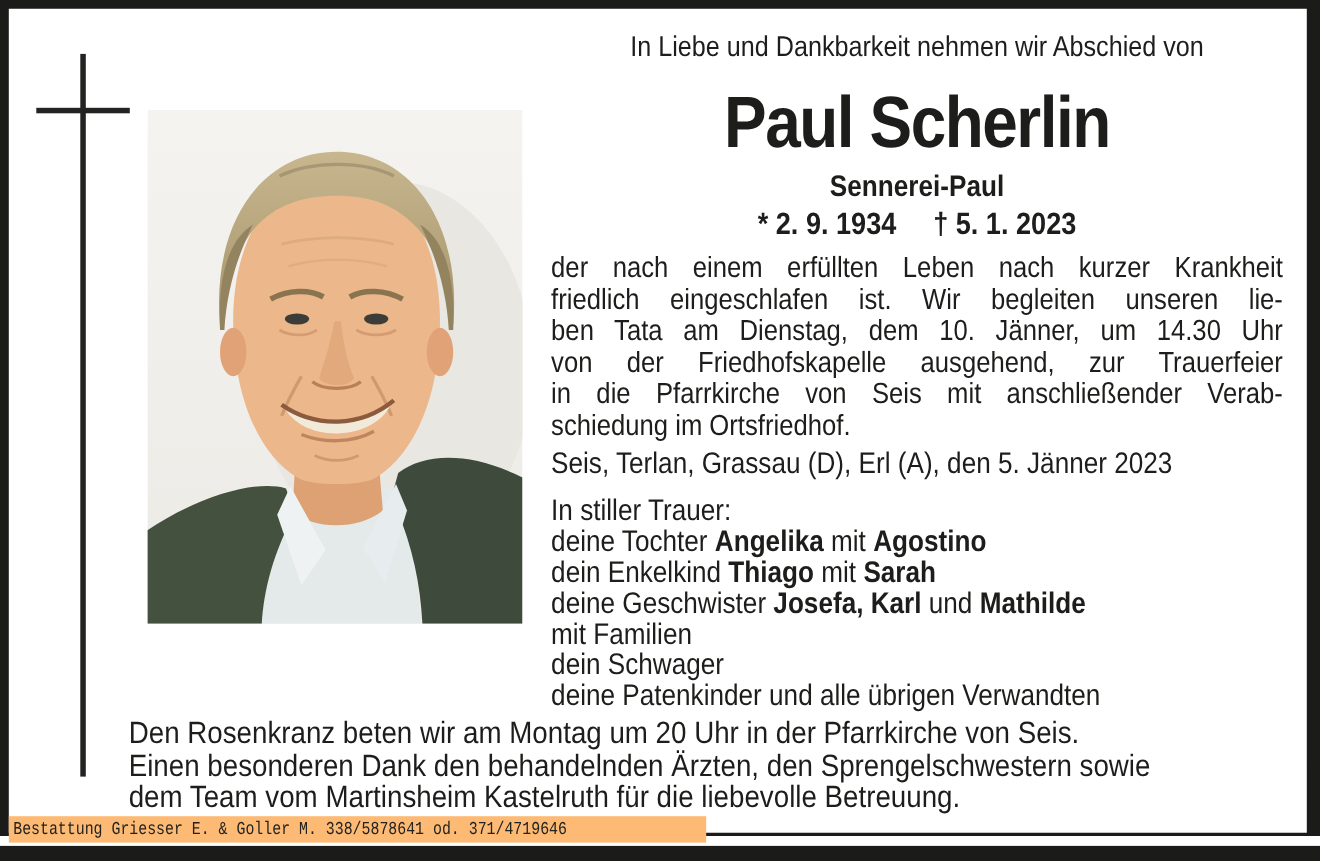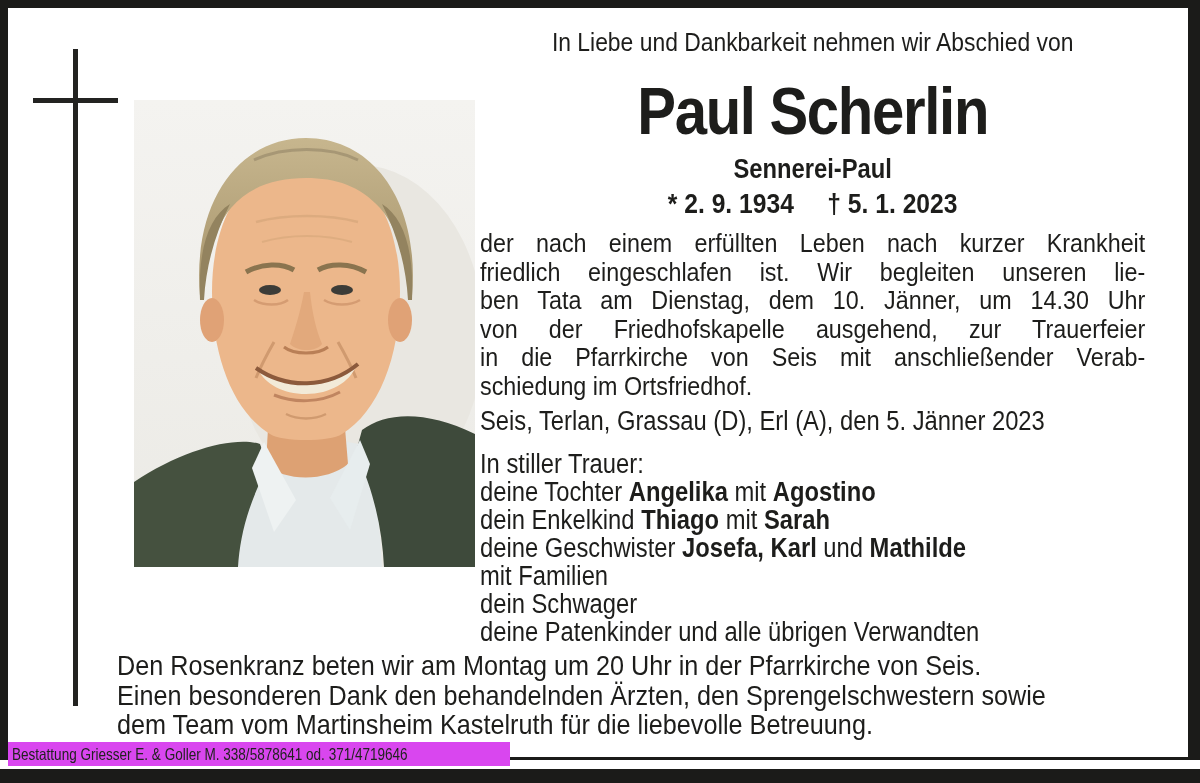--- a/index.html
+++ b/index.html
@@ -22,21 +22,21 @@
 
   
   .cross{position:absolute;left:33px;top:49px;width:85px;height:657px;z-index:2;}
   .cross .v{position:absolute;left:40px;top:0;width:5px;height:657px;background:#232321;}
   .cross .h{position:absolute;left:0;top:49px;width:85px;height:5px;background:#232321;}
 
   .photo{position:absolute;left:134px;top:100px;width:341px;height:467px;z-index:2;}
   .photo svg{display:block;width:100%;height:100%;}
 
   
-  .col{position:absolute;left:480px;top:0;width:665px;height:760px;z-index:2;}
+  .col{position:absolute;left:501px;top:0;width:665px;height:760px;z-index:2;}
   .cond{transform:scaleX(0.88);transform-origin:0 0;width:756px;}
   .center{text-align:center;}
 
   .intro{position:absolute;top:27px;left:0;font-size:26px;line-height:30px;}
   .name{position:absolute;top:78px;left:0;font-size:66px;line-height:66px;font-weight:bold;letter-spacing:-1.5px;}
   .nickname{position:absolute;top:155px;left:0;font-size:27px;line-height:28px;font-weight:bold;}
   .dates{position:absolute;top:189px;left:0;font-size:28px;line-height:29px;font-weight:bold;}
   .dates .death{margin-left:38px;}
 
   .obit{position:absolute;top:229px;left:0;font-size:26.5px;line-height:28.6px;}
@@ -46,22 +46,22 @@
   .places{position:absolute;top:407px;left:0;font-size:27px;line-height:29px;}
 
   .mourning{position:absolute;top:450px;left:0;font-size:27px;line-height:28px;}
   .mourning .line{text-align:left;}
   .b{font-weight:bold;}
 
   .announcement{position:absolute;left:117px;top:651px;font-size:28px;line-height:29.5px;z-index:2;}
   .announcement .inner{transform:scaleX(0.9);transform-origin:0 0;width:1167px;}
 
   .footer-credit{
-    position:absolute;left:8px;top:742px;z-index:4;background:#d946ef;
-    height:24px;line-height:24px;padding:0 16px 0 4px;white-space:nowrap;
+    position:absolute;left:8px;top:742px;z-index:4;background:#fdba74;
+    height:24px;line-height:24px;padding:0 16px 0 4px;white-space:nowrap;font-family:Liberation Mono, monospace;
   }
   .footer-credit .inner{
     display:inline-block;transform:scaleX(0.82);transform-origin:0 0;
     font-size:16.5px;letter-spacing:0;color:#222220;
   }
 </style>
 </head>
 <body>
 
 <div class="page">

